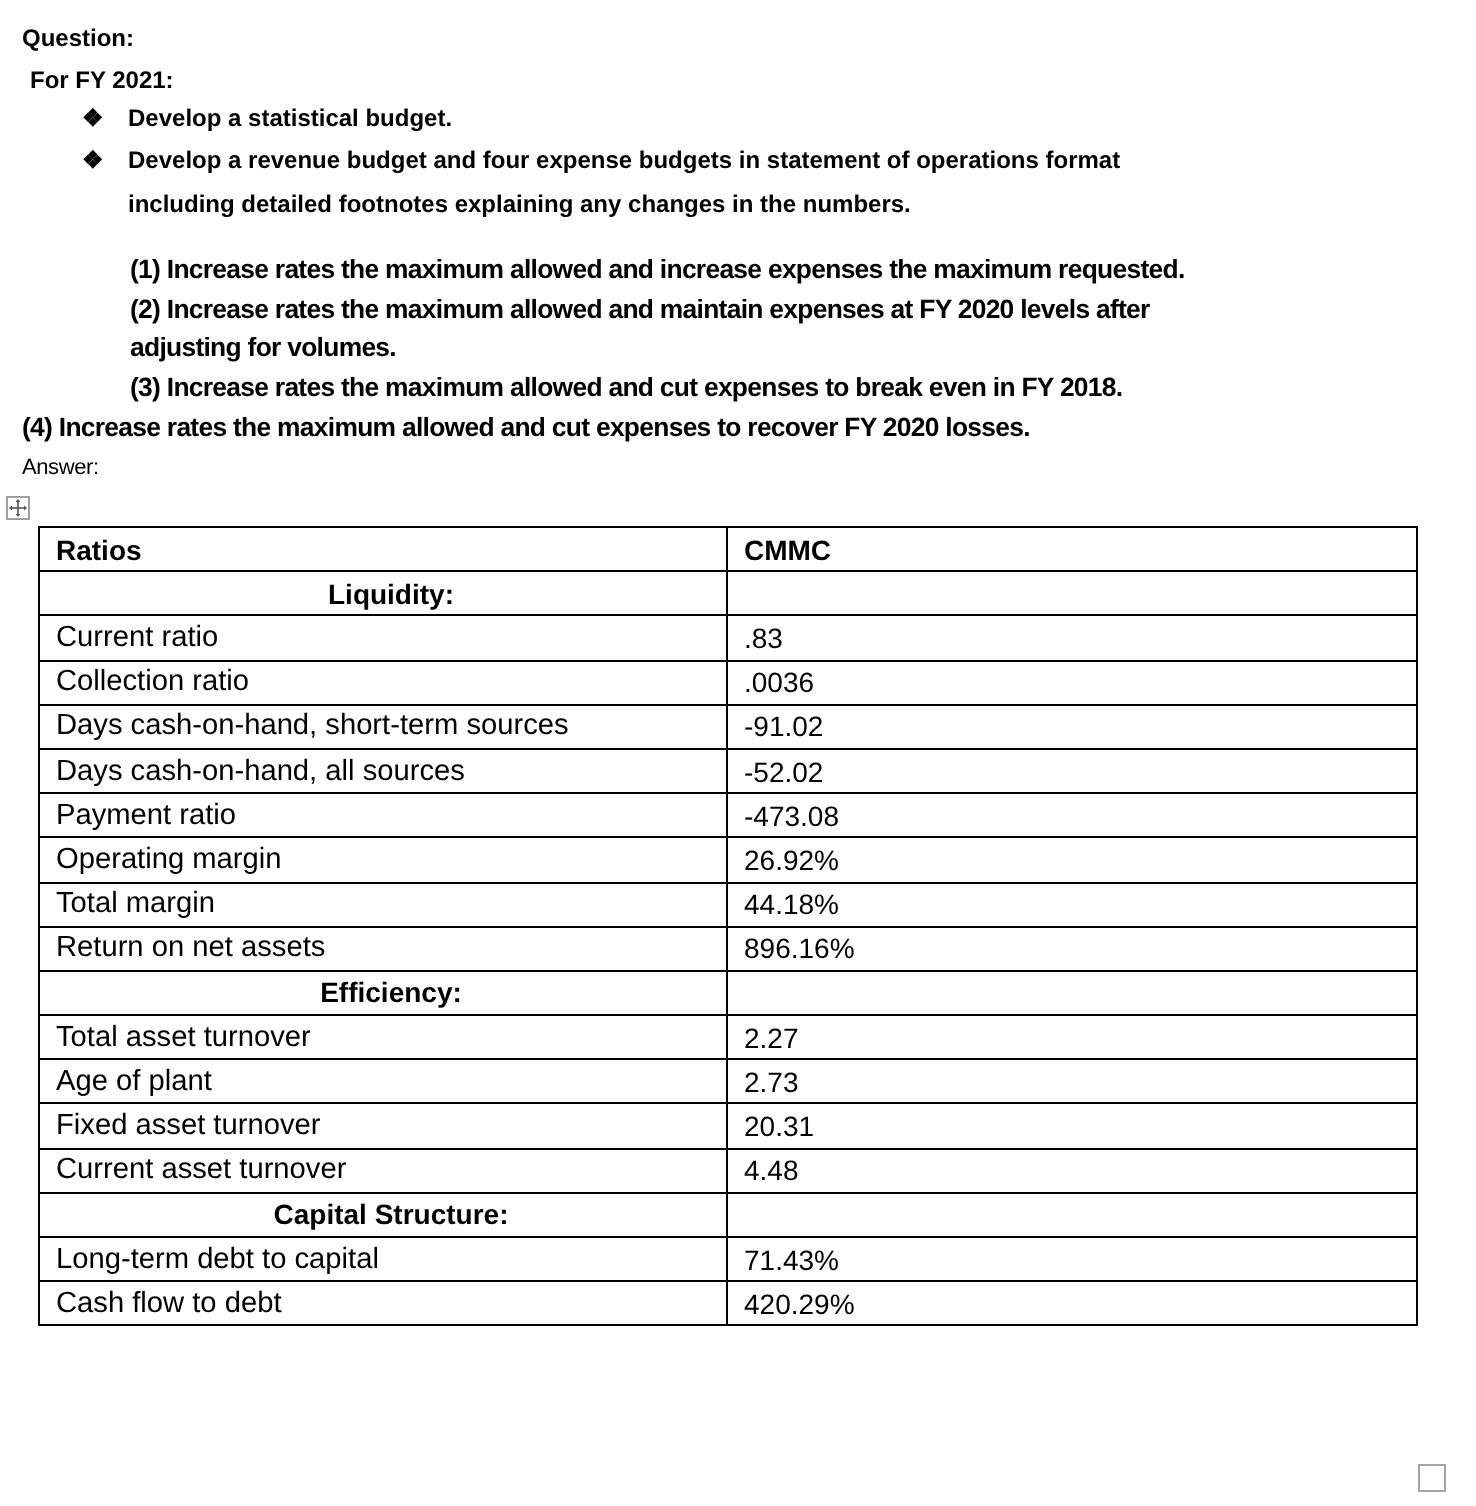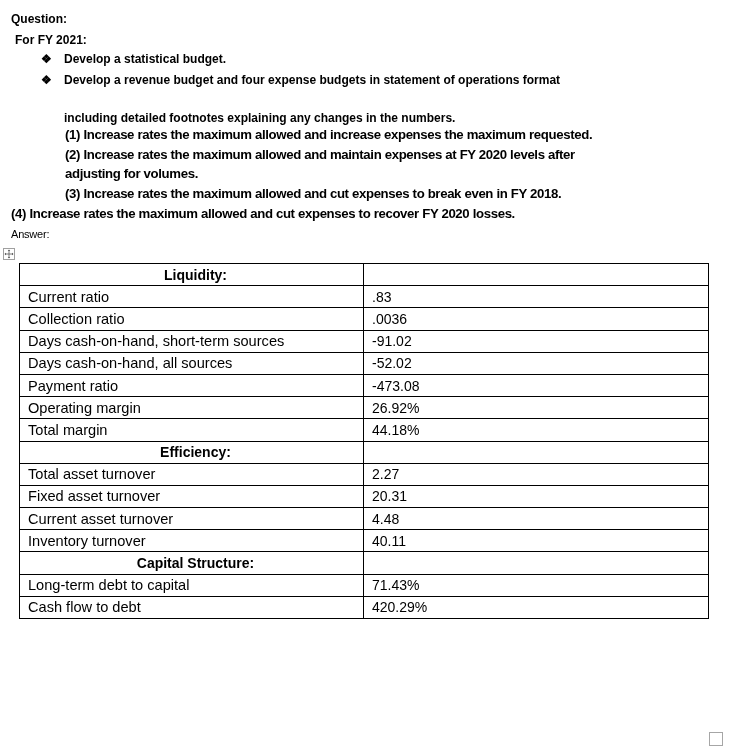--- a/index.html
+++ b/index.html
@@ -46,21 +46,21 @@
 <body>
 
 <div class="line b" style="left:11px; top:10px;">Question:</div>
 <div class="line b" style="left:15px; top:31px;">For FY 2021:</div>
 
 <span class="bullet-glyph" style="left:41px; top:50px;">❖</span>
 <div class="line b" style="left:64px; top:50px;">Develop a statistical budget.</div>
 
 <span class="bullet-glyph" style="left:41px; top:71px;">❖</span>
 <div class="line b" style="left:64px; top:71px;">Develop a revenue budget and four expense budgets in statement of operations format</div>
-<div class="line b" style="left:64px; top:93px;margin-top:16px;">including detailed footnotes explaining any changes in the numbers.</div>
+<div class="line b" style="left:64px; top:93px;">including detailed footnotes explaining any changes in the numbers.</div>
 
 <div class="line b narrow" style="left:65px; top:126px;">(1)  Increase rates the maximum allowed and increase expenses the maximum requested.</div>
 <div class="line b narrow" style="left:65px; top:146px;">(2)  Increase rates the maximum allowed and maintain expenses at FY 2020 levels after</div>
 <div class="line b narrow" style="left:65px; top:165px;">adjusting for volumes.</div>
 <div class="line b narrow" style="left:65px; top:185px;">(3)  Increase rates the maximum allowed and cut expenses to break even in FY 2018.</div>
 <div class="line b narrow" style="left:11px; top:205px;">(4)  Increase rates the maximum allowed and cut expenses to recover FY 2020 losses.</div>
 
 <div class="line answer" style="left:11px; top:225px;">Answer:</div>
 
 <div class="move-handle">
@@ -73,20 +73,24 @@
     <polygon points="9.5,5 8,3.8 8,6.2" fill="#555"></polygon>
   </svg>
 </div>
 
 <table class="ratios">
   <colgroup>
       <col class="c1">
       <col class="c2">
     </colgroup>
   <tbody>
+    <tr>
+      <td class="head">Ratios</td>
+      <td class="head">CMMC</td>
+    </tr>
     <tr>
       <td class="section">Liquidity:</td>
       <td class="val"></td>
     </tr>
     <tr>
       <td>Current ratio</td>
       <td class="val">.83</td>
     </tr>
     <tr>
       <td>Collection ratio</td>
@@ -106,38 +110,42 @@
     </tr>
     <tr>
       <td>Operating margin</td>
       <td class="val">26.92%</td>
     </tr>
     <tr>
       <td>Total margin</td>
       <td class="val">44.18%</td>
     </tr>
     <tr>
+      <td>Return on net assets</td>
+      <td class="val">896.16%</td>
+    </tr>
+    <tr>
       <td class="section">Efficiency:</td>
       <td class="val"></td>
     </tr>
     <tr>
       <td>Total asset turnover</td>
       <td class="val">2.27</td>
     </tr>
     <tr>
+      <td>Age of plant</td>
+      <td class="val">2.73</td>
+    </tr>
+    <tr>
       <td>Fixed asset turnover</td>
       <td class="val">20.31</td>
     </tr>
     <tr>
       <td>Current asset turnover</td>
       <td class="val">4.48</td>
-    </tr>
-    <tr>
-      <td>Inventory turnover</td>
-      <td class="val">40.11</td>
     </tr>
     <tr>
       <td class="section">Capital Structure:</td>
       <td class="val"></td>
     </tr>
     <tr>
       <td>Long-term debt to capital</td>
       <td class="val">71.43%</td>
     </tr>
     <tr>

